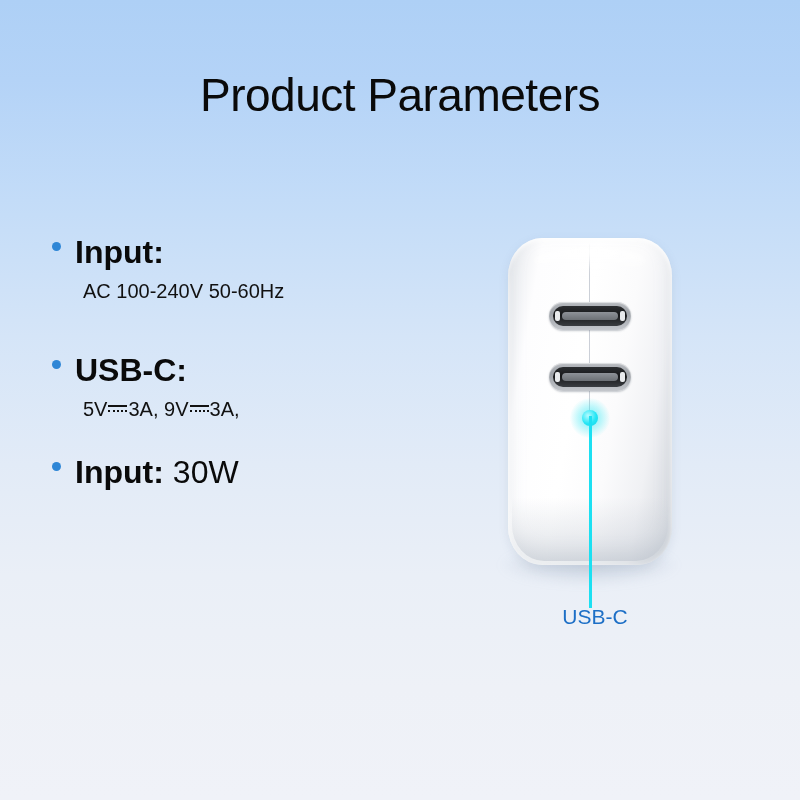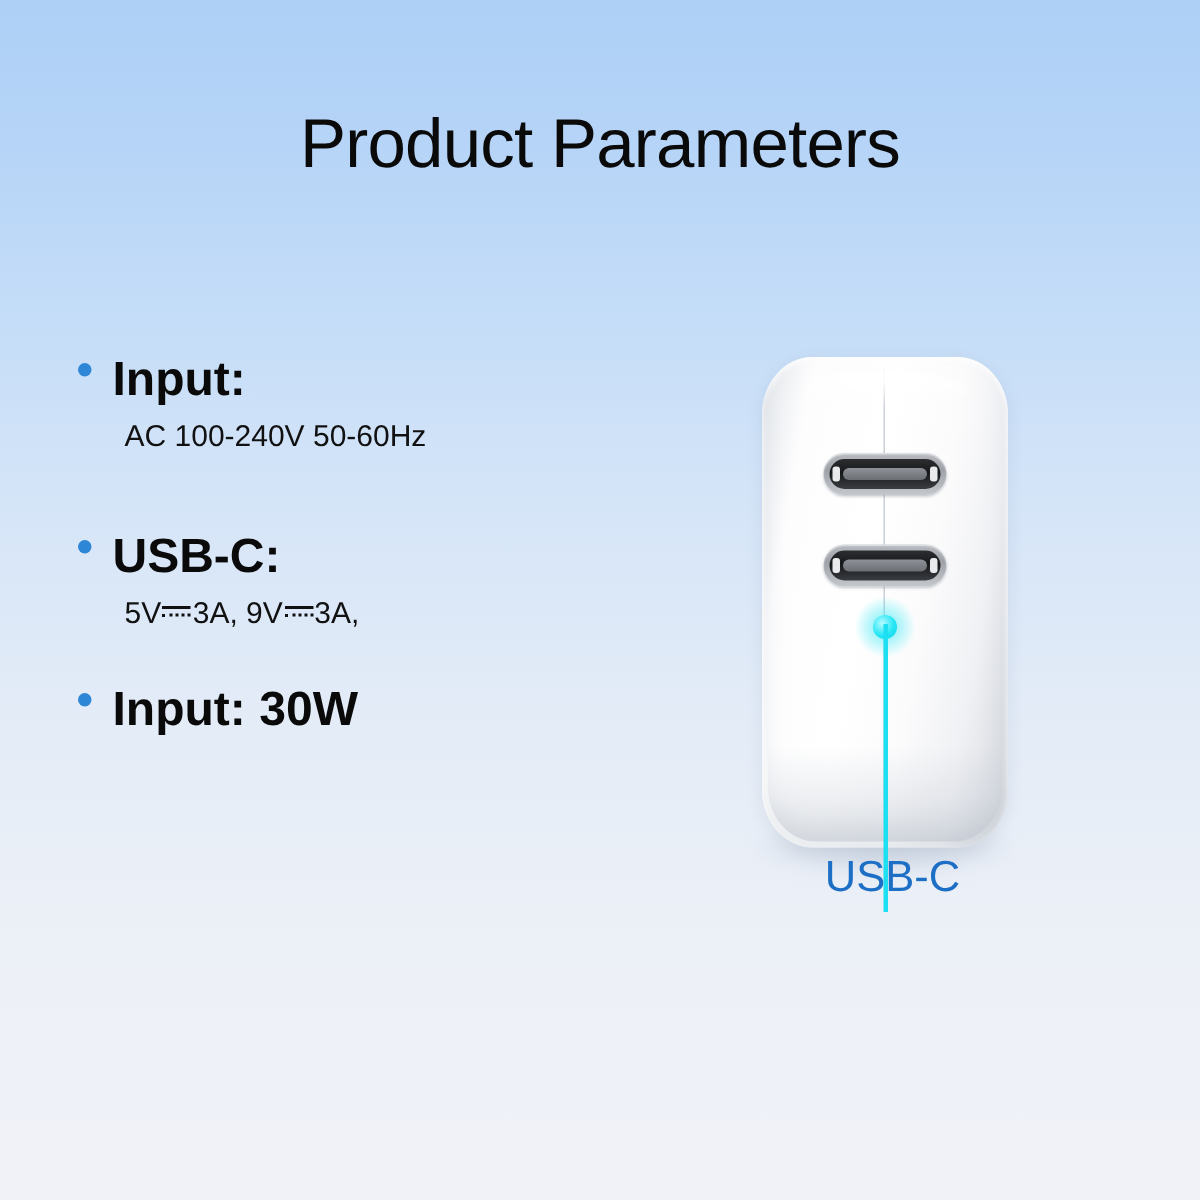--- a/index.html
+++ b/index.html
@@ -67,21 +67,21 @@
     flex: 0 0 auto;
     margin-right: 14px;
     position: relative;
     top: -6px;
   }
   .spec-label {
     font-weight: bold;
     white-space: nowrap;
   }
   .spec-inline {
-    font-weight: bold;
+    font-weight: normal;
     margin-left: 9px;
     white-space: nowrap;
   }
   .spec-detail {
     margin-left: 31px;
     margin-top: 6px;
     font-size: 20px;
     color: #111;
     line-height: 1.30;
     white-space: nowrap;
@@ -265,24 +265,24 @@
     left: 119px;
     top: 201px;
     width: 3px;
     height: 192px;
     background: #1ce0f2;
   }
 
   #callout-label {
     position: absolute;
     left: 470px;
-    top: 569px;
+    top: 605px;
     width: 250px;
     text-align: center;
-    font-size: 29px;
+    font-size: 21px;
     color: #1d6fc6;
   }
 </style>
 </head>
 <body>
 
 <div id="poster">
 
   <div id="title">Product Parameters</div>
 

